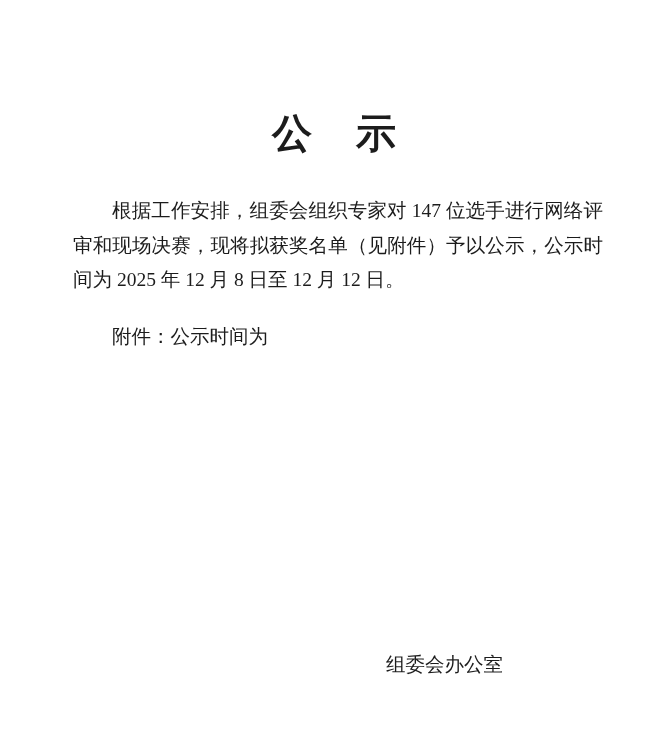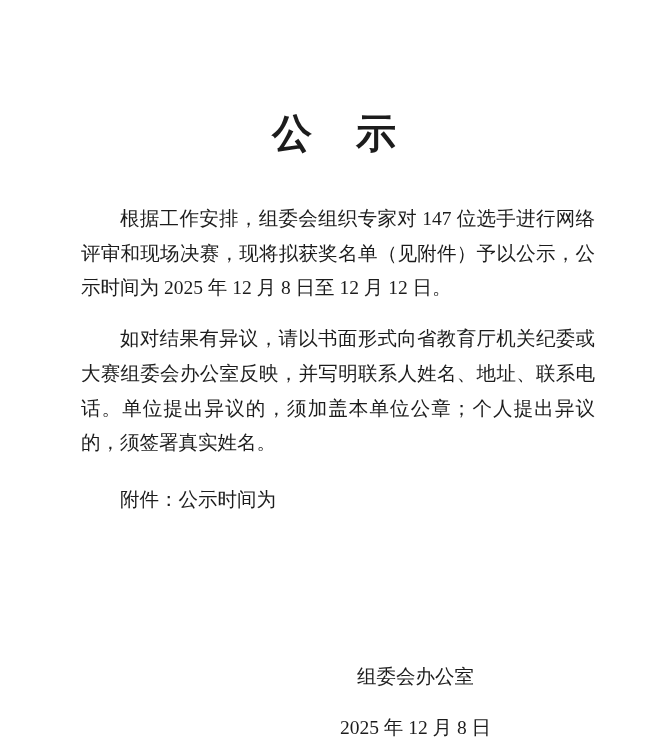--- a/index.html
+++ b/index.html
@@ -31,51 +31,49 @@
   .doc-body {
     position: absolute;
     top: 186px;
     left: 65px;
     width: 546px;
     font-size: 19.5px;
     line-height: 34.7px;
     text-align: justify;
   }
   .doc-body p {
-    margin: 16px;
+    margin: 8px;
     padding: 0;
     text-indent: 2em;
   }
   .attachment-line {
     margin-top: 22px !important;
   }
   .signature-block {
     position: absolute;
     top: 643px;
     right: 163px;
     text-align: center;
     font-size: 19.5px;
     line-height: 35px;
     white-space: nowrap;
   }
   .signature-block div {
-    margin: 16px;
+    margin: 4px;
   }
 </style>
 </head>
 <body>
 
 <div class="page">
 
   <div class="doc-title">公　示</div>
 
   <div class="doc-body">
     <p>根据工作安排，组委会组织专家对 147 位选手进行网络评审和现场决赛，现将拟获奖名单（见附件）予以公示，公示时间为 2025 年 12 月 8 日至 12 月 12 日。</p>
-    <p>如对结果有异议，请以书面形式向省教育厅机关纪委或大赛组委会办公室反映，并写明联系人姓名、地址、联系电话。单位提出异议的，须加盖本单位公章；个人提出异议的，须签署真实姓名。</p>
     <p class="attachment-line">附件：公示时间为</p>
   </div>
 
   <div class="signature-block">
     <div>组委会办公室</div>
-    <div>2025 年 12 月 8 日</div>
   </div>
 
 </div>
 
 </body></html>

